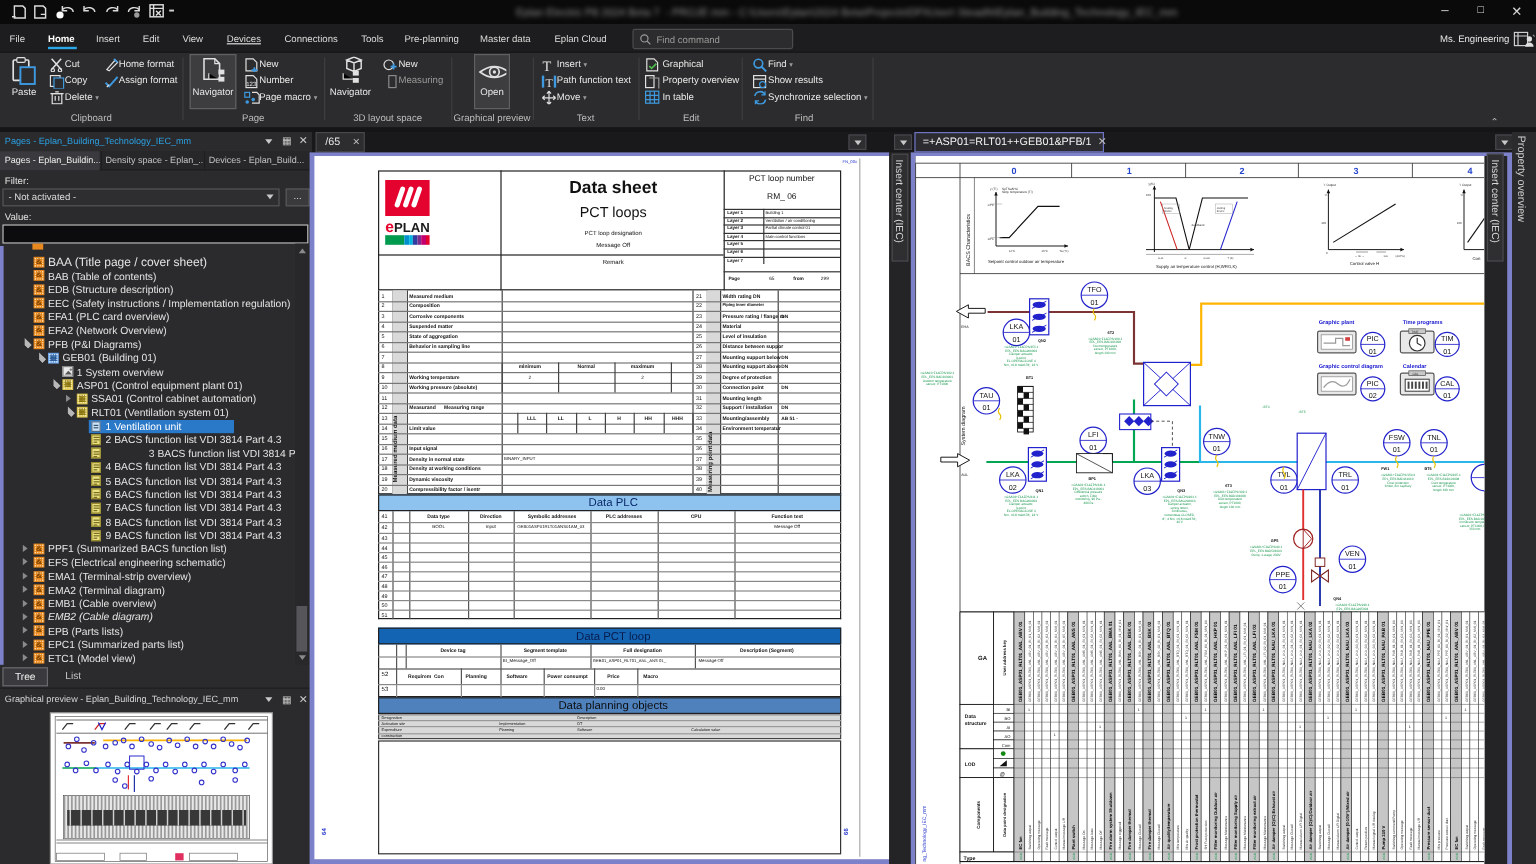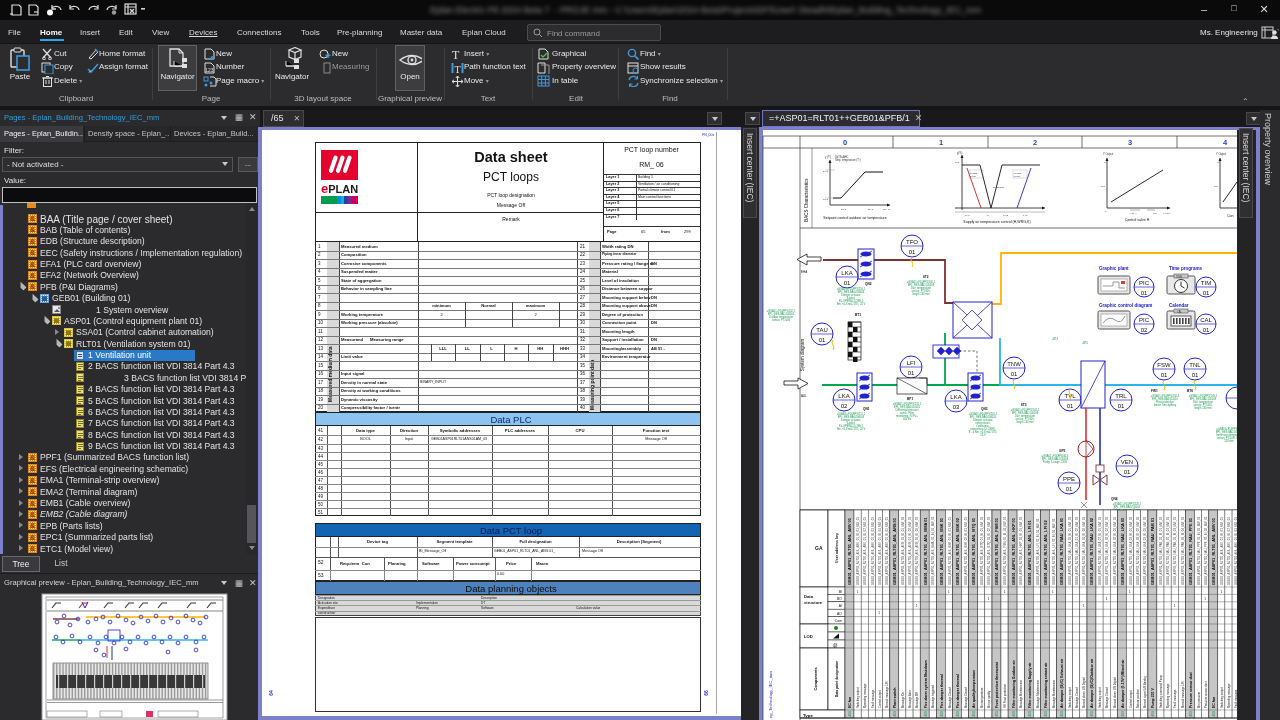--- a/index.html
+++ b/index.html
@@ -242,21 +242,21 @@
     <div style="left:18px;top:82.28px;width:0px;height:0px;border-left:4px solid transparent;border-top:4px solid #b8b8b8;border-right:4px solid #b8b8b8;transform:rotate(45deg);"></div>
     <div style="left:28px;top:80.28px;width:9px;height:9px;background:#e8891f;outline:1px dotted #ffd9a8;outline-offset:-2px;color:#7a4100;font-size:7px;font-weight:bold;text-align:center;line-height:9px;">&amp;</div>
     <div style="left:40px;top:79.78px;color:#e4e4e4;font-size:8.6px;white-space:nowrap;">PFB (P&amp;I Diagrams)</div>
     <div style="left:30px;top:93.66000000000001px;width:0px;height:0px;border-left:4px solid transparent;border-top:4px solid #b8b8b8;border-right:4px solid #b8b8b8;transform:rotate(45deg);"></div>
     <div style="left:40px;top:91.66000000000001px;width:9px;height:9px;background:#6ea6e8;outline:1px dotted #d5e8ff;outline-offset:-2px;color:#123a6e;font-size:7px;text-align:center;line-height:9px;">▦</div>
     <div style="left:52px;top:91.16000000000001px;color:#e4e4e4;font-size:8.6px;white-space:nowrap;">GEB01 (Building 01)</div>
     <div style="left:52px;top:103.04px;width:9px;height:9px;background:#e9e9e9;border:1px solid #888;">
       <div style="left:1px;top:3px;width:0;height:0;border-left:3px solid transparent;border-right:3px solid transparent;border-bottom:3.5px solid #555;"></div>
       <div style="left:4.5px;top:1px;width:2px;height:2px;border-radius:50%;background:#777;"></div>
     </div>
-    <div style="left:64px;top:102.54px;color:#e4e4e4;font-size:8.6px;white-space:nowrap;margin-left:32px;">1 System overview</div>
+    <div style="left:64px;top:102.54px;color:#e4e4e4;font-size:8.6px;white-space:nowrap;">1 System overview</div>
     <div style="left:42px;top:116.42px;width:0px;height:0px;border-left:4px solid transparent;border-top:4px solid #b8b8b8;border-right:4px solid #b8b8b8;transform:rotate(45deg);"></div>
     <div style="left:52px;top:114.42px;width:9px;height:9px;background:#d9c54f;outline:1px dotted #f5ecb8;outline-offset:-2px;color:#6e5a00;font-size:7px;text-align:center;line-height:9px;">▦</div>
     <div style="left:64px;top:113.92px;color:#e4e4e4;font-size:8.6px;white-space:nowrap;">ASP01 (Control equipment plant 01)</div>
     <div style="left:55px;top:126.80000000000001px;width:0px;height:0px;border-top:3.5px solid transparent;border-bottom:3.5px solid transparent;border-left:4.5px solid #8a8a8a;"></div>
     <div style="left:64px;top:125.80000000000001px;width:9px;height:9px;background:#d9c54f;outline:1px dotted #f5ecb8;outline-offset:-2px;color:#6e5a00;font-size:7px;text-align:center;line-height:9px;">▦</div>
     <div style="left:76px;top:125.30000000000001px;color:#e4e4e4;font-size:8.6px;white-space:nowrap;">SSA01 (Control cabinet automation)</div>
     <div style="left:54px;top:139.18px;width:0px;height:0px;border-left:4px solid transparent;border-top:4px solid #b8b8b8;border-right:4px solid #b8b8b8;transform:rotate(45deg);"></div>
     <div style="left:64px;top:137.18px;width:9px;height:9px;background:#d9c54f;outline:1px dotted #f5ecb8;outline-offset:-2px;color:#6e5a00;font-size:7px;text-align:center;line-height:9px;">▦</div>
     <div style="left:76px;top:136.68px;color:#e4e4e4;font-size:8.6px;white-space:nowrap;">RLT01 (Ventilation system 01)</div>
     <div style="left:76px;top:148.56px;width:8px;height:9px;background:#e8e081;border:1px solid #98882a;">

